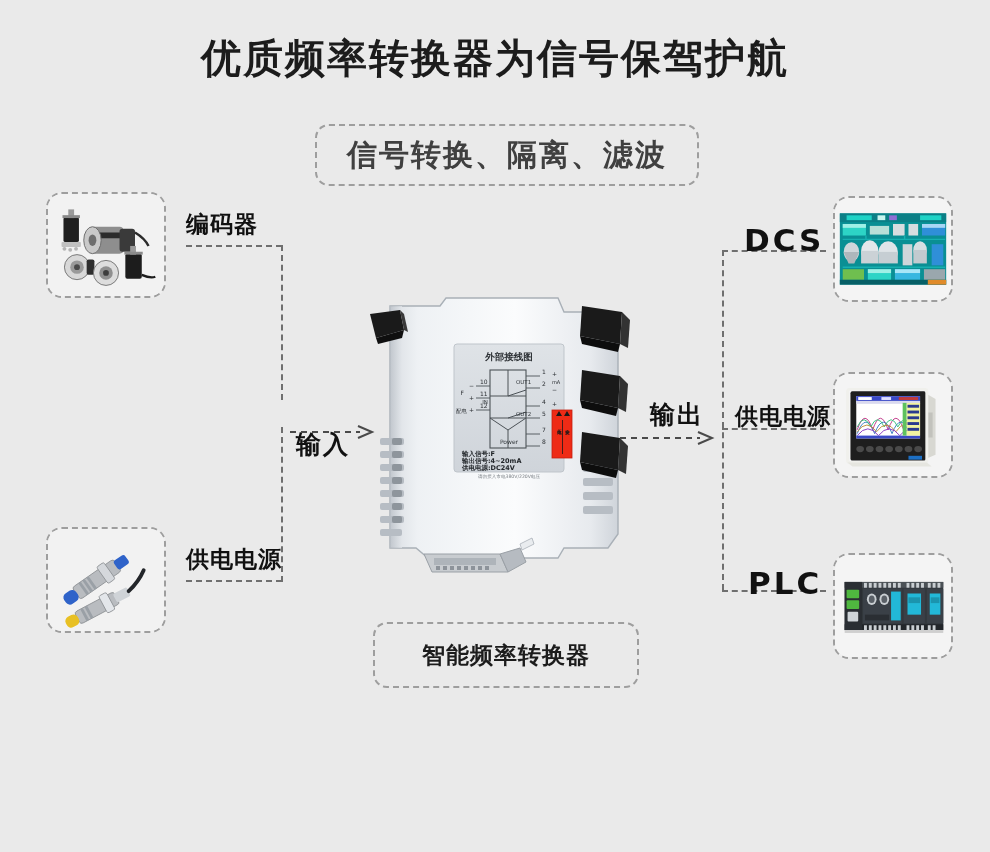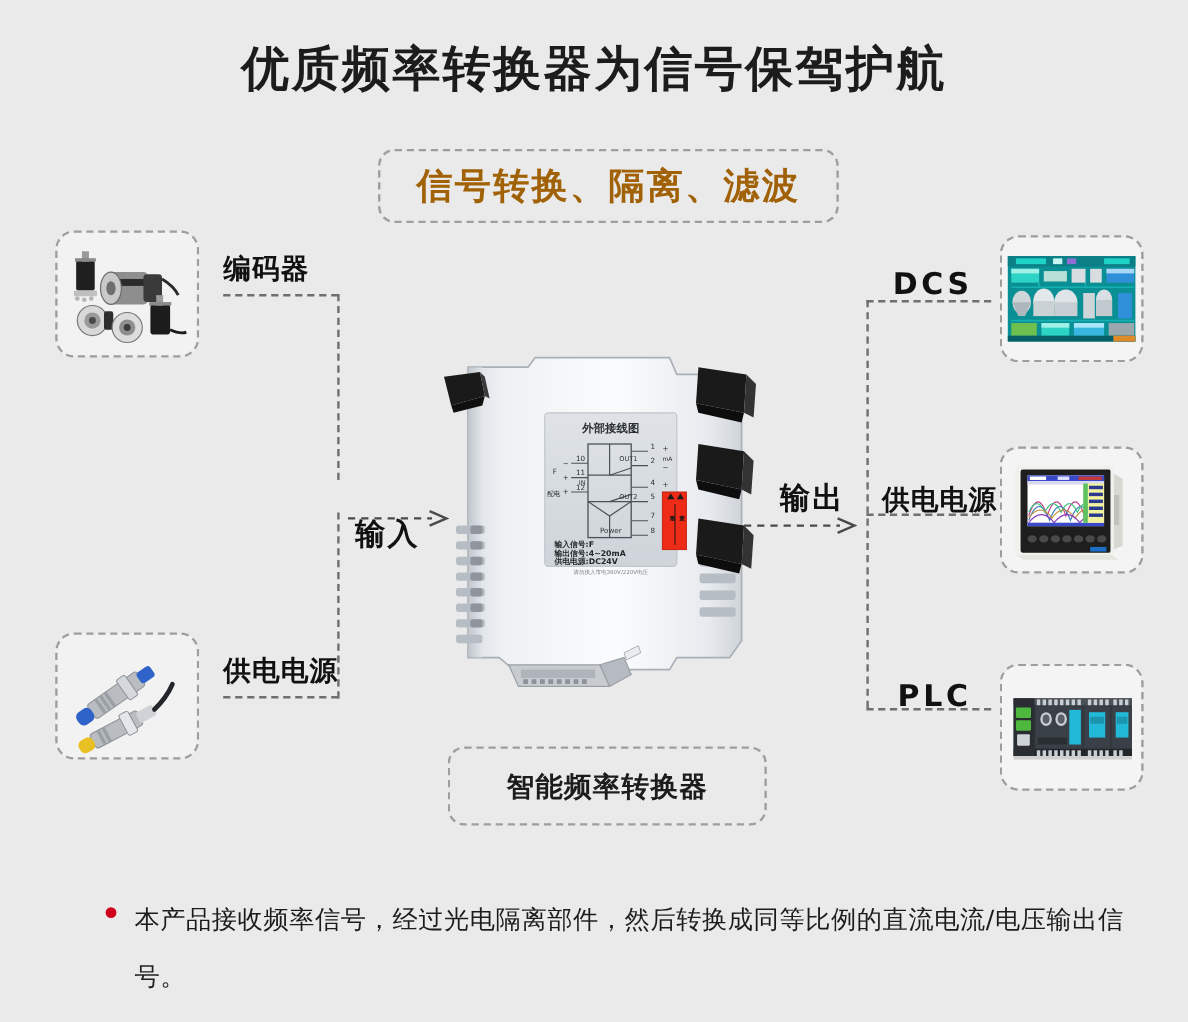--- a/index.html
+++ b/index.html
@@ -16,39 +16,39 @@
   #title{
     left:0;top:30px;width:990px;text-align:center;
     font-size:40px;font-weight:bold;color:#1c1c1c;letter-spacing:2px;
     line-height:56px;
   }
   #subtitle-box{
     left:315px;top:124px;width:380px;height:58px;
     border:2px dashed #9e9e9e;border-radius:14px;
     display:flex;align-items:center;justify-content:center;
   }
-  #subtitle-box .txt{font-size:30px;font-weight:bold;color:#a16207;letter-spacing:2px;}
+  #subtitle-box .txt{font-size:30px;font-weight:bold;color:#404040;letter-spacing:2px;}
 
   #device-caption{
     left:373px;top:622px;width:262px;height:62px;
     border:2px dashed #9e9e9e;border-radius:14px;
     display:flex;align-items:center;justify-content:center;
   }
   #device-caption .txt{font-size:23px;font-weight:bold;color:#1c1c1c;letter-spacing:1px;}
 
   
   .thumb{
     border:2px dashed #9e9e9e;border-radius:16px;background:#efefef;
     overflow:hidden;box-sizing:border-box;
   }
   .thumb .inner{position:absolute;left:0;top:0;width:100%;height:100%;}
 
   
   .side-label{font-size:23px;font-weight:bold;color:#111;letter-spacing:1px;white-space:nowrap;}
-  .side-label.en{font-size:25px;letter-spacing:3px;}
+  .side-label.en{font-size:31px;letter-spacing:3px;}
 
   
   .dash-h{border-top:2px dashed #6f6f6f;height:0;}
   .dash-v{border-left:2px dashed #6f6f6f;width:0;}
 
   .flow-label{font-size:25px;font-weight:bold;color:#111;letter-spacing:2px;}
 
   
   #bullet-wrap{left:88px;top:742px;width:860px;}
   #bullet-dot{
@@ -501,18 +501,14 @@
       <rect x="99" y="44" width="9" height="6" fill="#1b94ae"></rect>
 
       <rect x="10" y="78" width="102" height="3" fill="#cfcfcf"></rect>
     </svg>
   </div>
 
   <div class="abs" id="device-caption">
     <span class="txt">智能频率转换器</span>
   </div>
 
-  <div class="abs" id="bullet-wrap">
-    <span id="bullet-dot"></span>
-    <div id="bullet-text">本产品接收频率信号，经过光电隔离部件，然后转换成同等比例的直流电流/电压输出信号。</div>
-  </div>
 
 </div>
 
 </body></html>

